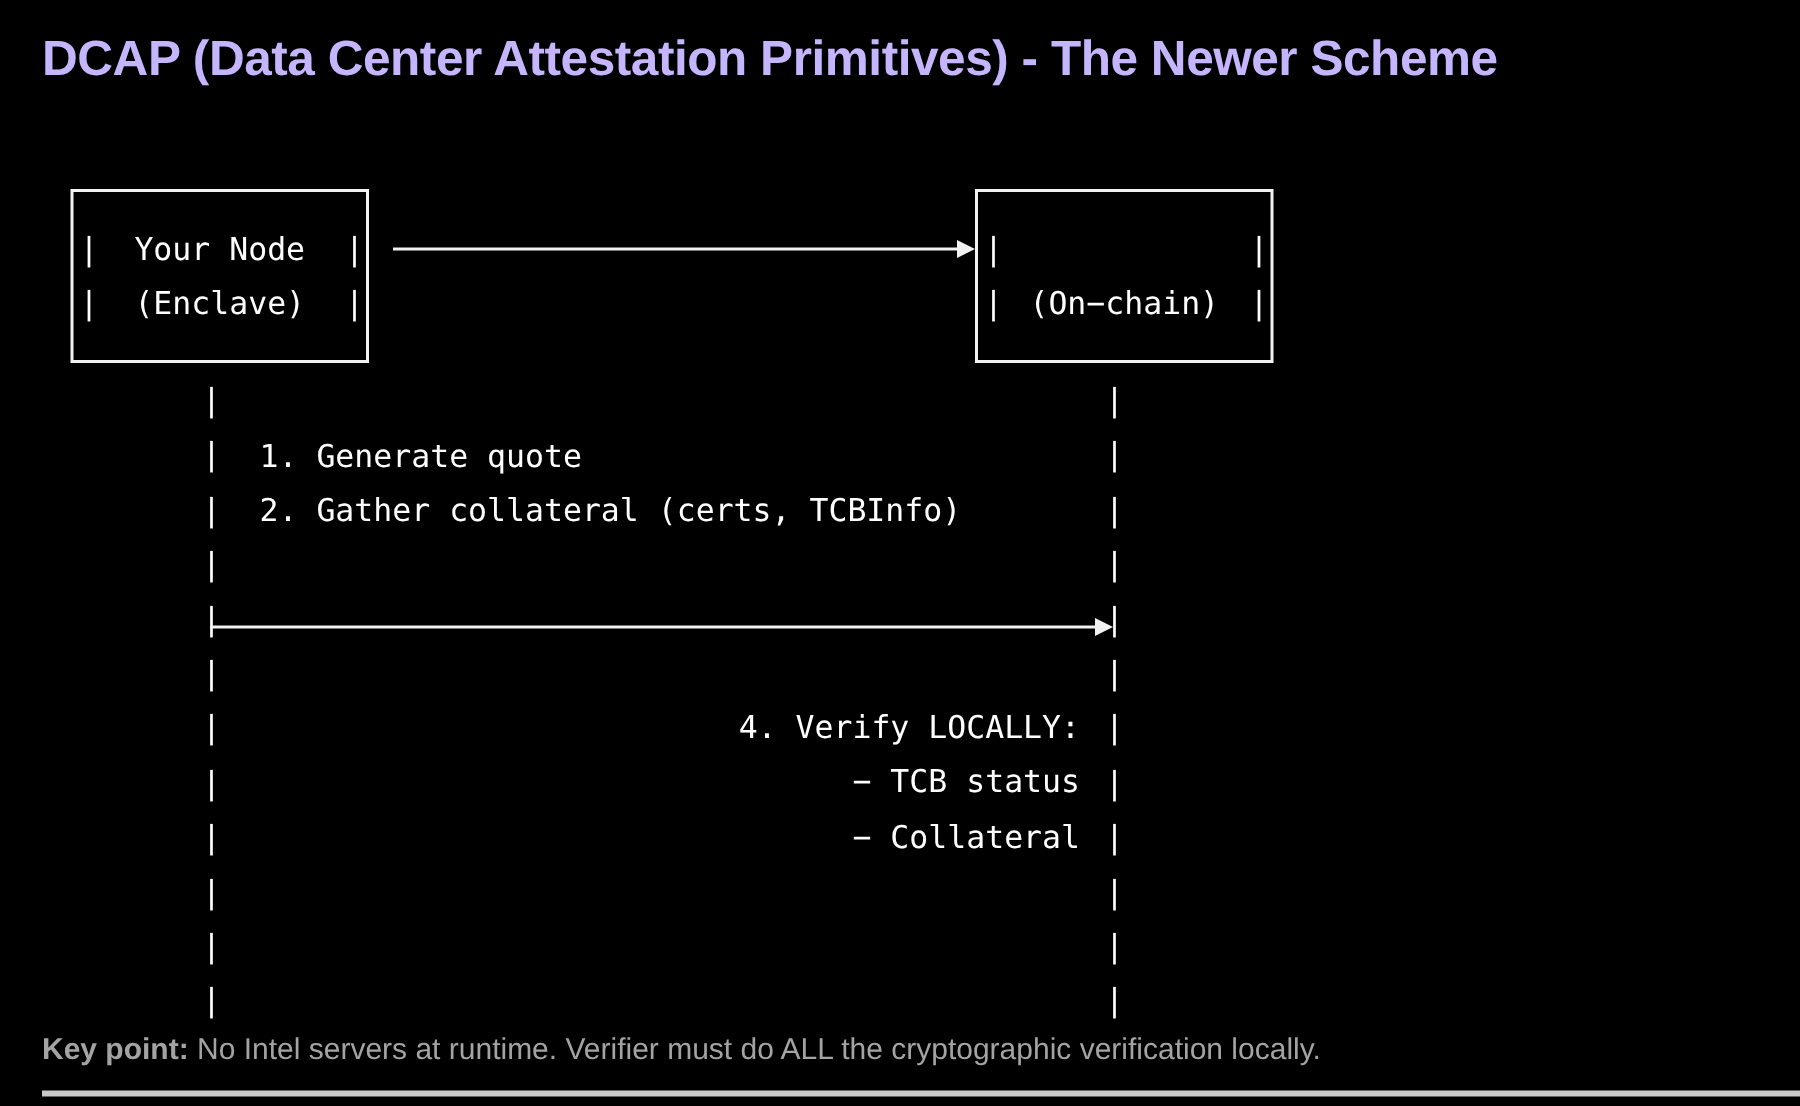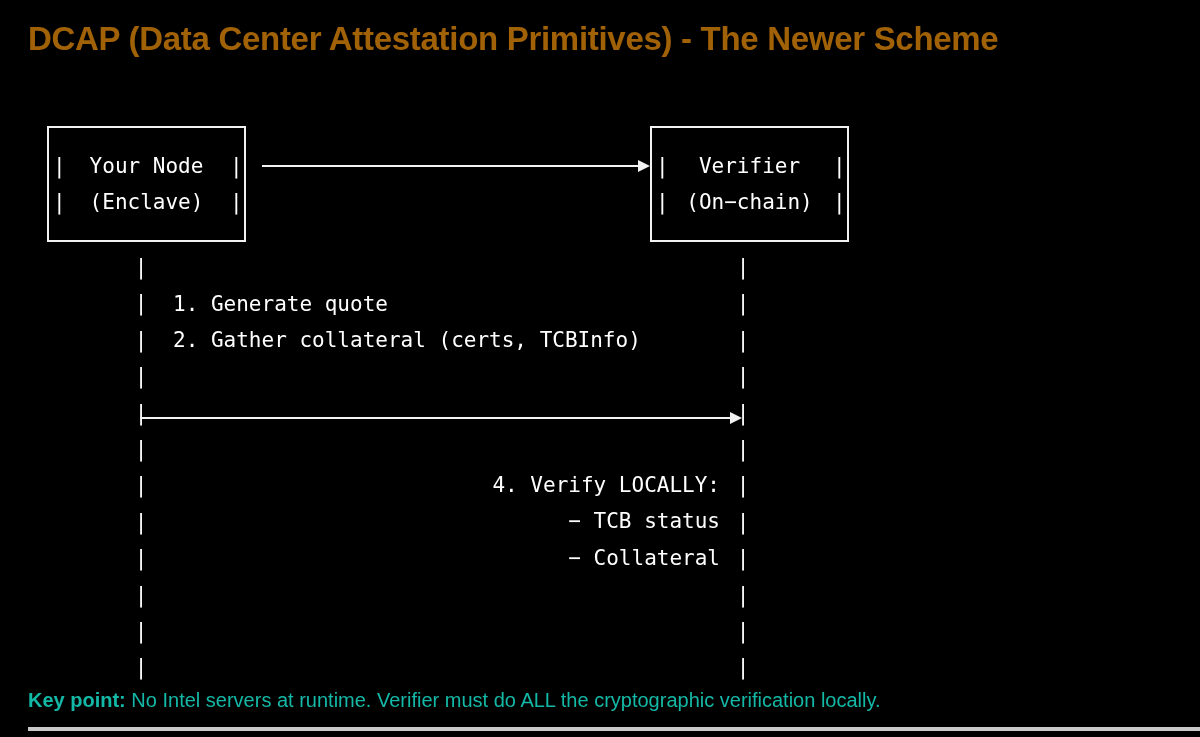--- a/index.html
+++ b/index.html
@@ -20,21 +20,21 @@
   
   #page-title {
     position: absolute;
     left: 28px;
     top: 17px;
     font-size: 33px;
     font-weight: bold;
     letter-spacing: -0.3px;
     line-height: 44px;
     white-space: nowrap;
-    color: #a16207;
+    color: #c4b5fd;
   }
 
   
   #diagram {
     position: absolute;
     left: 0;
     top: 104px;
     width: 1200px;
     height: 560px;
   }
@@ -135,21 +135,21 @@
   #arrow-send     .head  { left: 590px; }
 
   
   #footer {
     position: absolute;
     left: 28px;
     top: 686px;
     font-size: 20px;
     line-height: 28px;
     white-space: nowrap;
-    color: #14b8a6;
+    color: #a3a3a3;
   }
   #footer .bold { font-weight: bold; }
 
   #bottom-rule {
     position: absolute;
     left: 28px;
     top: 727px;
     right: 0;
     height: 4px;
     background: #c9c9c9;
@@ -174,21 +174,20 @@
         <span class="txt">(Enclave)</span>
         <span class="pipe">|</span>
       </div>
     </div>
   </div>
 
   <div class="node-box" id="box-verifier">
     <div class="box-inner">
       <div class="box-line">
         <span class="pipe">|</span>
-        <span class="txt">Verifier</span>
         <span class="pipe">|</span>
       </div>
       <div class="box-line">
         <span class="pipe">|</span>
         <span class="txt">(On−chain)</span>
         <span class="pipe">|</span>
       </div>
     </div>
   </div>
 

